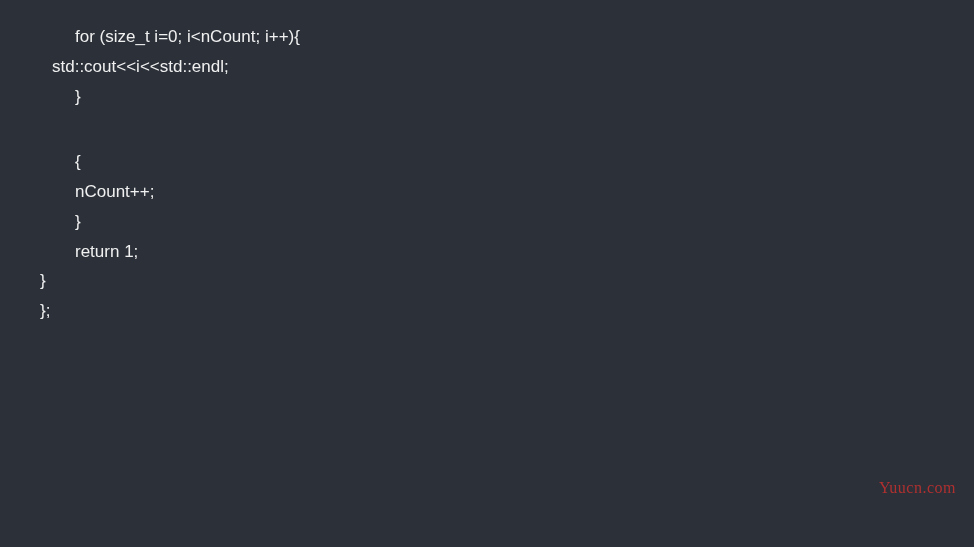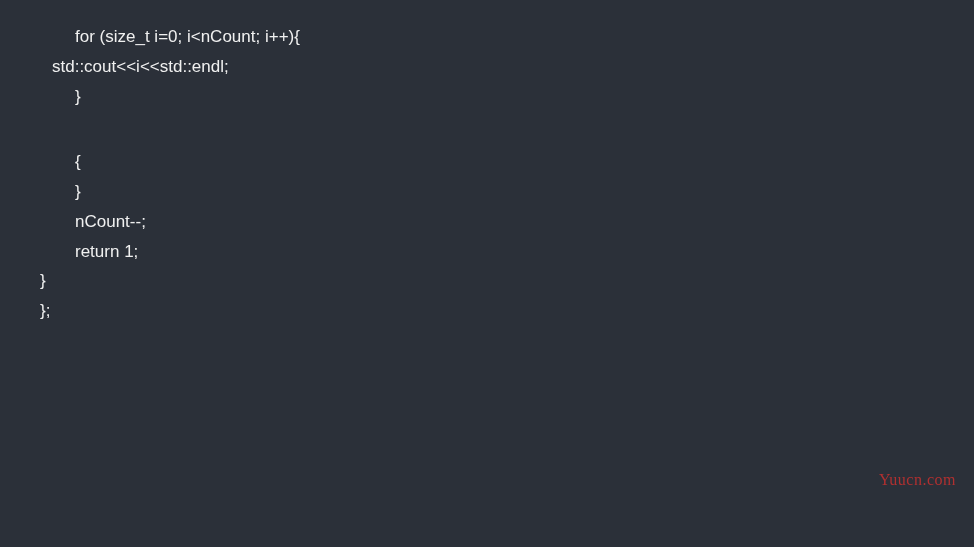--- a/index.html
+++ b/index.html
@@ -33,38 +33,38 @@
       padding-left: 52px;
     }
     .indent-0 {
       padding-left: 40px;
     }
     .blank-line {
       height: 36px;
     }
     .watermark {
       position: absolute;
-      bottom: 58px;
+      bottom: 50px;
       right: 18px;
       color: #b03030;
       font-family: Georgia, "Times New Roman", serif;
       font-size: 16px;
       font-weight: normal;
       letter-spacing: 0.5px;
     }
   </style>
 </head>
 <body>
 
 <div class="code-container">
   <div class="code-line indent-1">for (size_t i=0; i&lt;nCount; i++){</div>
   <div class="code-line indent-2">std::cout&lt;&lt;i&lt;&lt;std::endl;</div>
   <div class="code-line indent-1">}</div>
   <div class="code-line blank-line indent-1"></div>
   <div class="code-line indent-1">{</div>
+  <div class="code-line indent-1">nCount++;</div>
   <div class="code-line indent-1">}</div>
-  <div class="code-line indent-1">nCount--;</div>
   <div class="code-line indent-1">return 1;</div>
   <div class="code-line indent-0">}</div>
   <div class="code-line indent-0">};</div>
 </div>
 
 <div class="watermark">Yuucn.com</div>
 
 </body></html>

